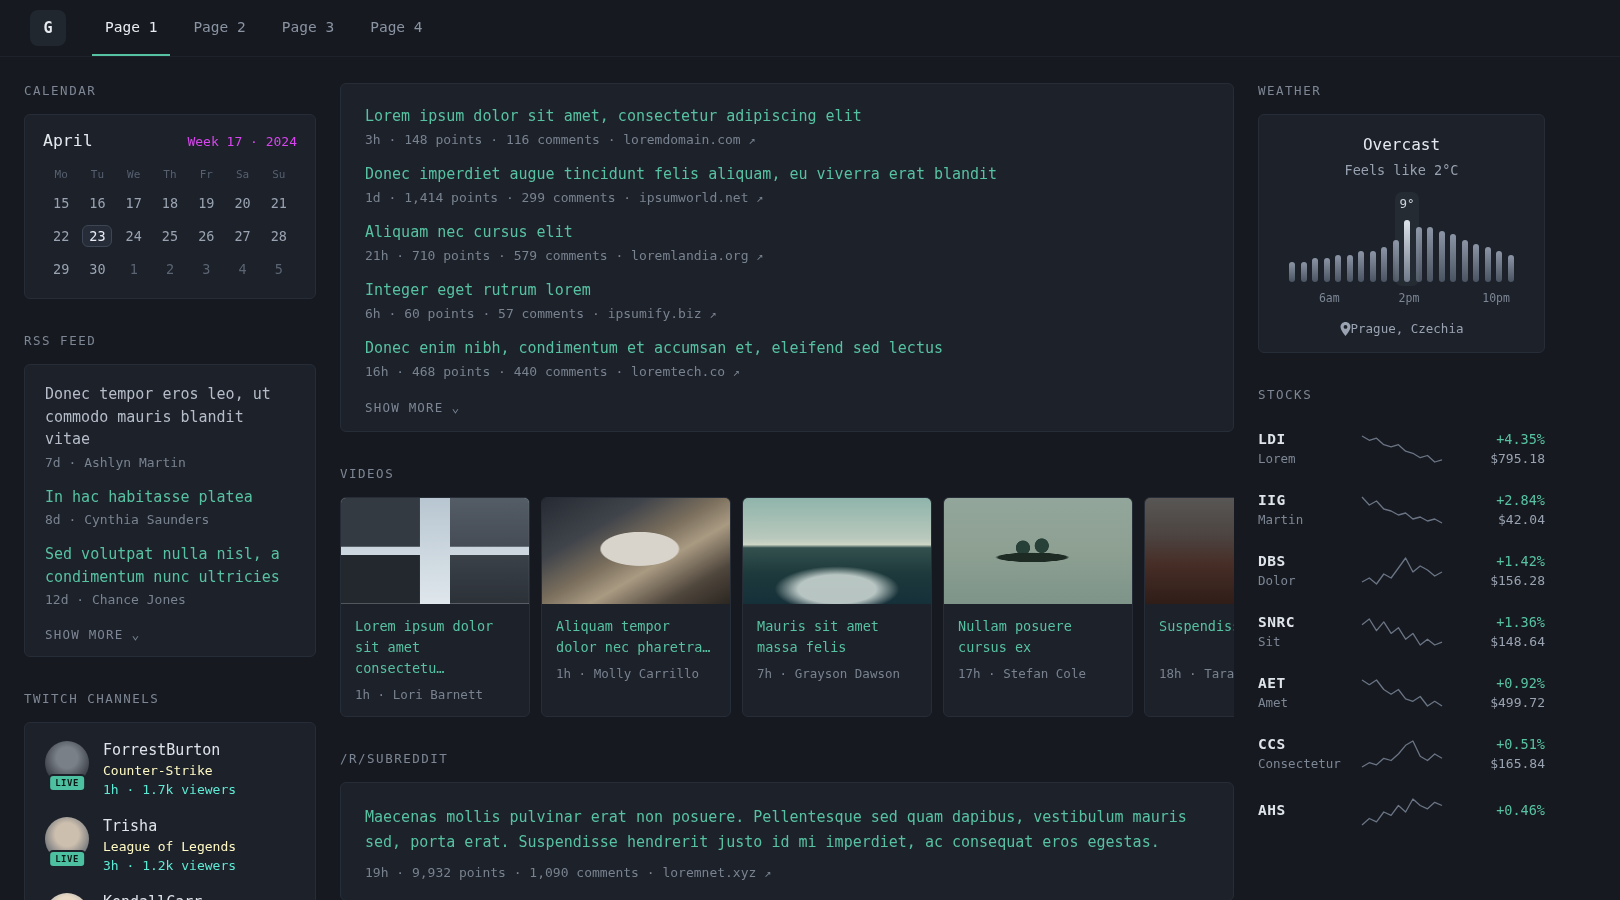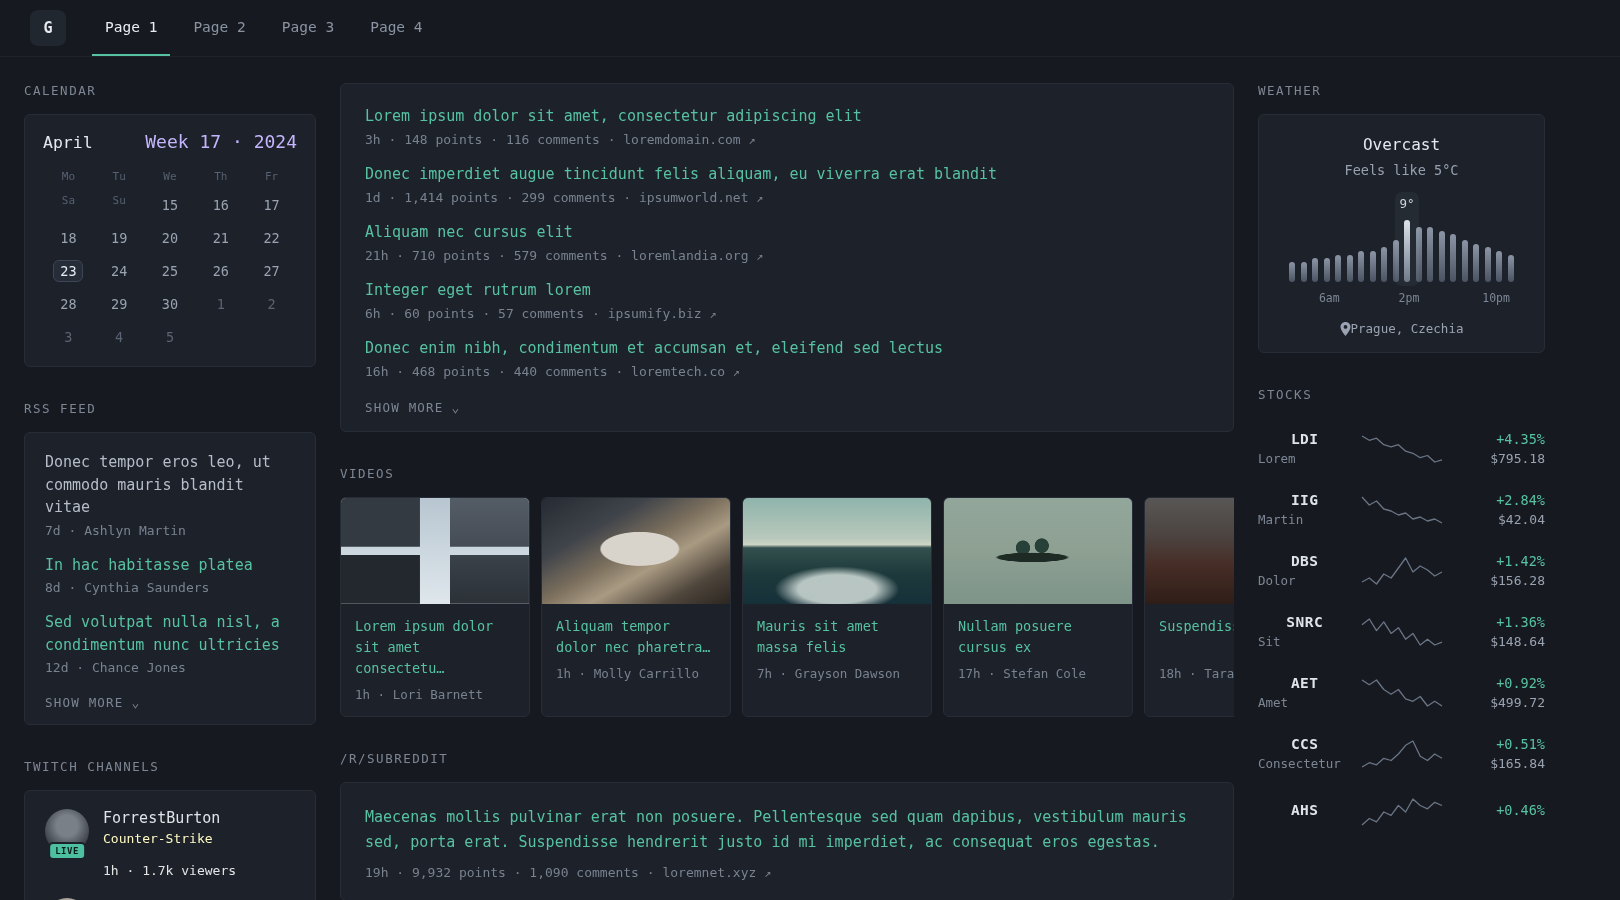--- a/index.html
+++ b/index.html
@@ -28,22 +28,22 @@
   .card { background:#1c212a; border:1px solid #272d37; border-radius:6px; }
   .meta { font-size:13px; color:#79828f; }
   .ext-arrow { font-size:12px; color:#79828f; }
   .show-more { background:none; border:none; color:#7d8694; font-size:12.5px; letter-spacing:1.2px; display:flex; gap:8px; align-items:center; cursor:pointer; padding-top:4px; }
   .chev { font-size:13px; line-height:8px; }
 
   
   .calendar { padding:16px 18px 18px; }
   .cal-head { display:flex; justify-content:space-between; align-items:baseline; margin-bottom:18px; }
   .cal-month { font-size:16.5px; color:#e4e9ef; }
-  .cal-week { font-size:18px; color:#c4b5fd; }
-  .cal-grid { display:grid; grid-template-columns:repeat(5,1fr); row-gap:11px; justify-items:center; text-align:center; }
+  .cal-week { font-size:13px; color:#d946ef; }
+  .cal-grid { display:grid; grid-template-columns:repeat(7,1fr); row-gap:11px; justify-items:center; text-align:center; }
   .cal-dow { font-size:11px; color:#566070; }
   .cal-cell { font-size:13.5px; color:#9aa3b1; min-width:30px; padding:2px 0; border:1px solid transparent; border-radius:6px; }
   .cal-cell.selected { background:#262d38; border-color:#3d4654; color:#e8ecf2; }
   .cal-cell.dim { color:#5b6472; }
 
   
   .rss-card { padding:18px 20px 14px;margin-top:8px; }
   .rss-item { margin-bottom:16px; }
   .rss-title { display:block; font-size:15px; line-height:1.5; color:#57c2a2; }
   .rss-title.read { color:#b6bdc8; }
@@ -53,21 +53,21 @@
   .twitch-card { padding:18px 20px; display:flex; flex-direction:column; gap:20px; }
   .channel { display:flex; gap:14px; align-items:flex-start; }
   .avatar-wrap { position:relative; flex:0 0 auto; }
   .avatar { width:44px; height:44px; border-radius:50%; display:block; }
   .channel:nth-of-type(1) .avatar { background:radial-gradient(circle at 50% 38%, #7a8088 0 30%, #3a3f46 72%); }
   .channel:nth-of-type(2) .avatar { background:radial-gradient(circle at 50% 40%, #cdbfae 0 34%, #6b7077 76%); }
   .channel:nth-of-type(3) .avatar { background:radial-gradient(circle at 50% 36%, #e8d9c4 0 34%, #9aa0a6 76%); }
   .live { position:absolute; left:50%; transform:translateX(-50%); bottom:-7px; background:#4cc0a0; color:#0d1b16; font-size:9px; font-weight:bold; letter-spacing:.5px; padding:2px 5px; border-radius:5px; border:2px solid #1c212a; }
   .ch-name { font-size:15px; color:#dfe4ea; display:block; }
   .ch-game { font-size:13px; color:#fef9c3; margin-top:4px; }
-  .ch-meta { font-size:13px; color:#e5e5e5; margin-top:17px; }
+  .ch-meta { font-size:13px; color:#5eead4; margin-top:4px; }
 
   
   .hn-card { padding:22px 24px 16px; }
   .hn-item { margin-bottom:17px; }
   .hn-title { display:block; font-size:15px; line-height:1.4; color:#57c2a2; }
   .hn-item .meta { margin-top:5px; }
 
   
   .video-row { display:flex; gap:11px; overflow:hidden; }
   .video-card { flex:0 0 190px; background:#1c212a; border:1px solid #272d37; border-radius:6px; overflow:hidden; }
@@ -112,21 +112,21 @@
   .w-hl { position:absolute; top:-28px; bottom:-4px; width:24px; border-radius:7px; background:rgba(222,228,236,.05); }
   .w-times { position:relative; height:16px; margin-top:9px; font-size:11.5px; color:#7d8694; }
   .w-times span { position:absolute; transform:translateX(-50%); }
   .w-loc { margin-top:14px; display:flex; justify-content:center; align-items:center; font-size:12.5px; color:#9aa3b1; }
   .pin-icon svg { display:block; }
 
   
   .stocks-list { display:flex; flex-direction:column; }
   .stock-row { display:flex; align-items:center; gap:8px; padding:13px 0; }
   .stock-id { flex:1 1 0; min-width:0; }
-  .stock-sym { font-size:14.5px; font-weight:bold; color:#dfe4ea; letter-spacing:.5px;text-align:center; }
+  .stock-sym { font-size:14.5px; font-weight:bold; color:#dfe4ea; letter-spacing:.5px; }
   .stock-name { font-size:12.5px; color:#7d8694; margin-top:4px; }
   .stock-spark { flex:0 0 auto; }
   .spark polyline { fill:none; stroke:#6a7484; stroke-width:1.3; stroke-linejoin:round; }
   .stock-right { flex:1 1 0; min-width:0; text-align:right; }
   .stock-change { font-size:13.5px; color:#57c2a2; }
   .stock-row.neg .stock-change { color:#dd6a5e; }
   .stock-price { font-size:13px; color:#9aa3b1; margin-top:4px; }
 </style>
 </head>
 <body>
@@ -348,21 +348,21 @@
       </div>
     </section>
   </div>
 
   <div>
 
     <section class="sec">
       <h2 class="sec-title">WEATHER</h2>
       <div class="card weather-card">
         <div class="w-cond">Overcast</div>
-        <div class="w-feels">Feels like 5°C</div>
+        <div class="w-feels">Feels like 2°C</div>
         <div class="w-chart">
           <div class="w-bars">
             <div class="w-hl" style="left: calc(52.5% - 12px);"></div>
             <span class="w-peak" style="left: 52.5%;">9°</span>
           <div class="wbar" style="height: 33%;"></div>
               <div class="wbar" style="height: 33%;"></div>
               <div class="wbar" style="height: 39%;"></div>
               <div class="wbar" style="height: 39%;"></div>
               <div class="wbar" style="height: 44%;"></div>
               <div class="wbar" style="height: 44%;"></div>

